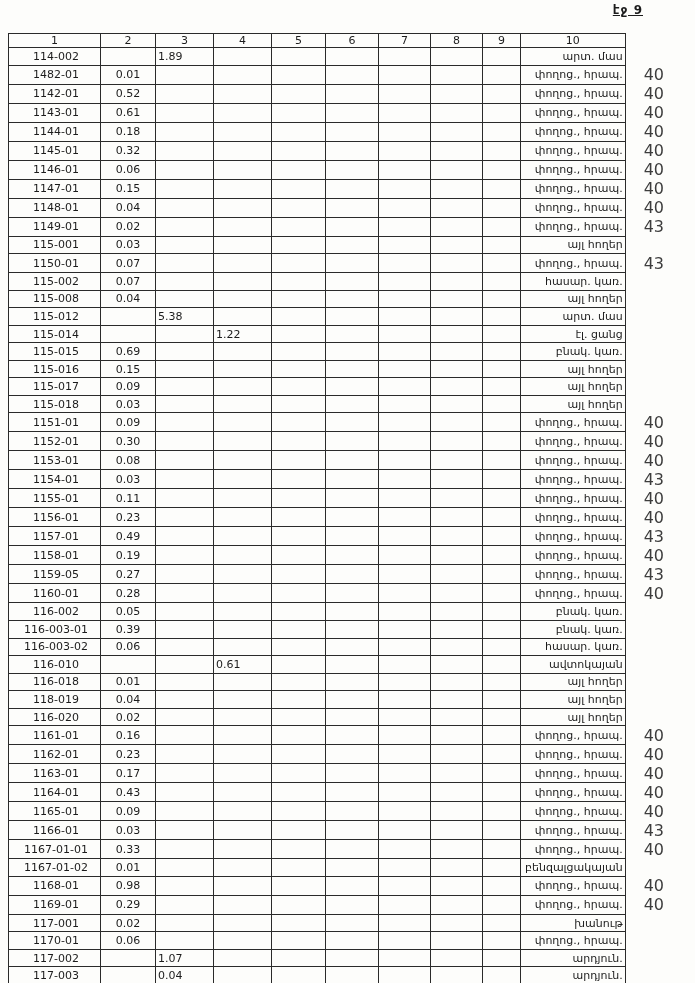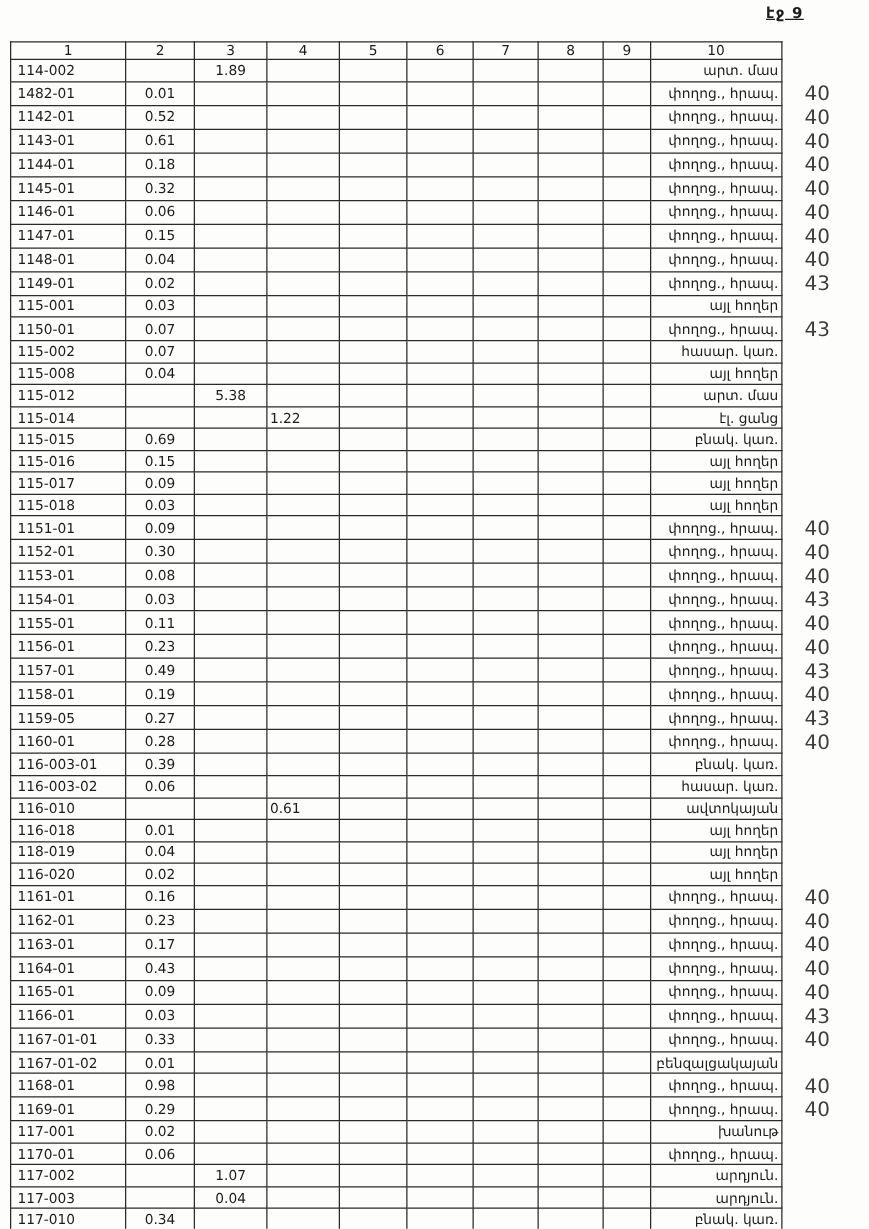--- a/index.html
+++ b/index.html
@@ -30,23 +30,23 @@
     box-sizing:border-box;
     padding:0 2px;
     font-size:11px;
     font-weight:normal;
     white-space:nowrap;
     overflow:hidden;
   }
   thead tr{height:14px;}
   tbody tr{height:17.55px;}
   th{text-align:center;font-size:11px;}
-  .c1{width:92px;text-align:left;padding-left:5px;}
+  .c1{width:92px;text-align:center;padding-left:5px;}
   .c2{width:55px;text-align:center;}
-  .c3{width:58px;text-align:center;}
+  .c3{width:58px;}
   .c4{width:58px;text-align:left;}
   .c5{width:54px;}
   .c6{width:53px;}
   .c7{width:52px;}
   .c8{width:52px;}
   .c9{width:38px;}
   .c10{width:102px;text-align:right;padding-left:4px;font-size:11px;}
   .note{
     border:none;
     width:62px;
@@ -461,20 +461,33 @@
           <td class="c4"></td>
           <td class="c5"></td>
           <td class="c6"></td>
           <td class="c7"></td>
           <td class="c8"></td>
           <td class="c9"></td>
           <td class="c10">փողոց., հրապ.</td>
           <td class="note">40</td>
         </tr>
         <tr>
+          <td class="c1">116-002</td>
+          <td class="c2">0.05</td>
+          <td class="c3"></td>
+          <td class="c4"></td>
+          <td class="c5"></td>
+          <td class="c6"></td>
+          <td class="c7"></td>
+          <td class="c8"></td>
+          <td class="c9"></td>
+          <td class="c10">բնակ. կառ.</td>
+          <td class="note"></td>
+        </tr>
+        <tr>
           <td class="c1">116-003-01</td>
           <td class="c2">0.39</td>
           <td class="c3"></td>
           <td class="c4"></td>
           <td class="c5"></td>
           <td class="c6"></td>
           <td class="c7"></td>
           <td class="c8"></td>
           <td class="c9"></td>
           <td class="c10">բնակ. կառ.</td>

